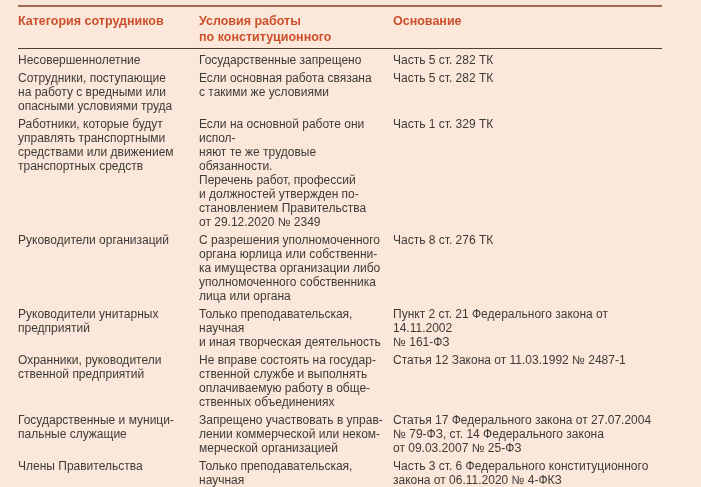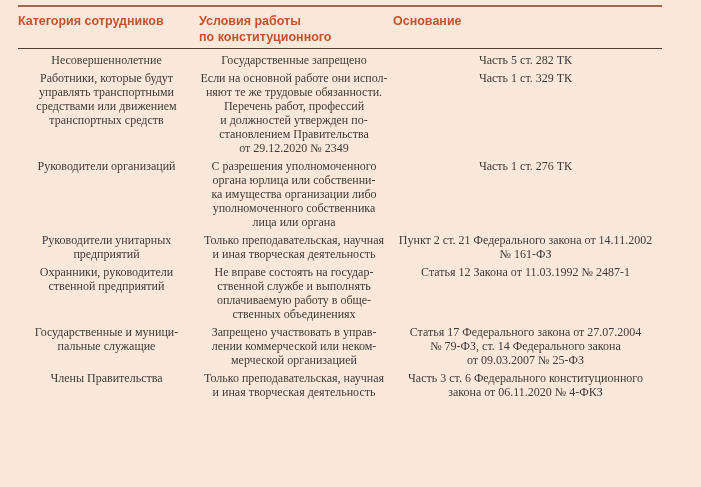--- a/index.html
+++ b/index.html
@@ -34,28 +34,27 @@
     vertical-align: top;
     color: #cc4f2c;
     font-weight: bold;
     font-size: 12.5px;
     line-height: 16px;
     padding: 6px 6px 3px 0;
     white-space: pre-line;
     border-bottom: 1.5px solid #4f3e35;
   }
   tbody td {
-    text-align: center;
+    text-align: left;
     vertical-align: top;
     font-size: 12px;
     line-height: 14px;
     padding: 2px 4px 2px 0;
     white-space: pre-line;
     color: #3e3a37;
-    font-family: Liberation Serif, serif;
   }
   tbody tr:first-child td { padding-top: 4px; }
 </style>
 </head>
 <body>
 
 <div class="page">
   <table class="comp-table">
     <colgroup>
       <col class="c1">
@@ -70,40 +69,48 @@
         <th>Основание</th>
       </tr>
     </thead>
     <tbody id="table-body">
         <tr>
           <td>Несовершеннолетние</td>
           <td>Государственные запрещено</td>
           <td>Часть 5 ст. 282 ТК</td>
         </tr>
         <tr>
+          <td>Сотрудники, поступающие
+на работу с вредными или
+опасными условиями труда</td>
+          <td>Если основная работа связана
+с такими же условиями</td>
+          <td>Часть 5 ст. 282 ТК</td>
+        </tr>
+        <tr>
           <td>Работники, которые будут
 управлять транспортными
 средствами или движением
 транспортных средств</td>
           <td>Если на основной работе они испол-
 няют те же трудовые обязанности.
 Перечень работ, профессий
 и должностей утвержден по-
 становлением Правительства
 от 29.12.2020 № 2349</td>
           <td>Часть 1 ст. 329 ТК</td>
         </tr>
         <tr>
           <td>Руководители организаций</td>
           <td>С разрешения уполномоченного
 органа юрлица или собственни-
 ка имущества организации либо
 уполномоченного собственника
 лица или органа</td>
-          <td>Часть 1 ст. 276 ТК</td>
+          <td>Часть 8 ст. 276 ТК</td>
         </tr>
         <tr>
           <td>Руководители унитарных
 предприятий</td>
           <td>Только преподавательская, научная
 и иная творческая деятельность</td>
           <td>Пункт 2 ст. 21 Федерального закона от 14.11.2002
 № 161-ФЗ</td>
         </tr>
         <tr>

